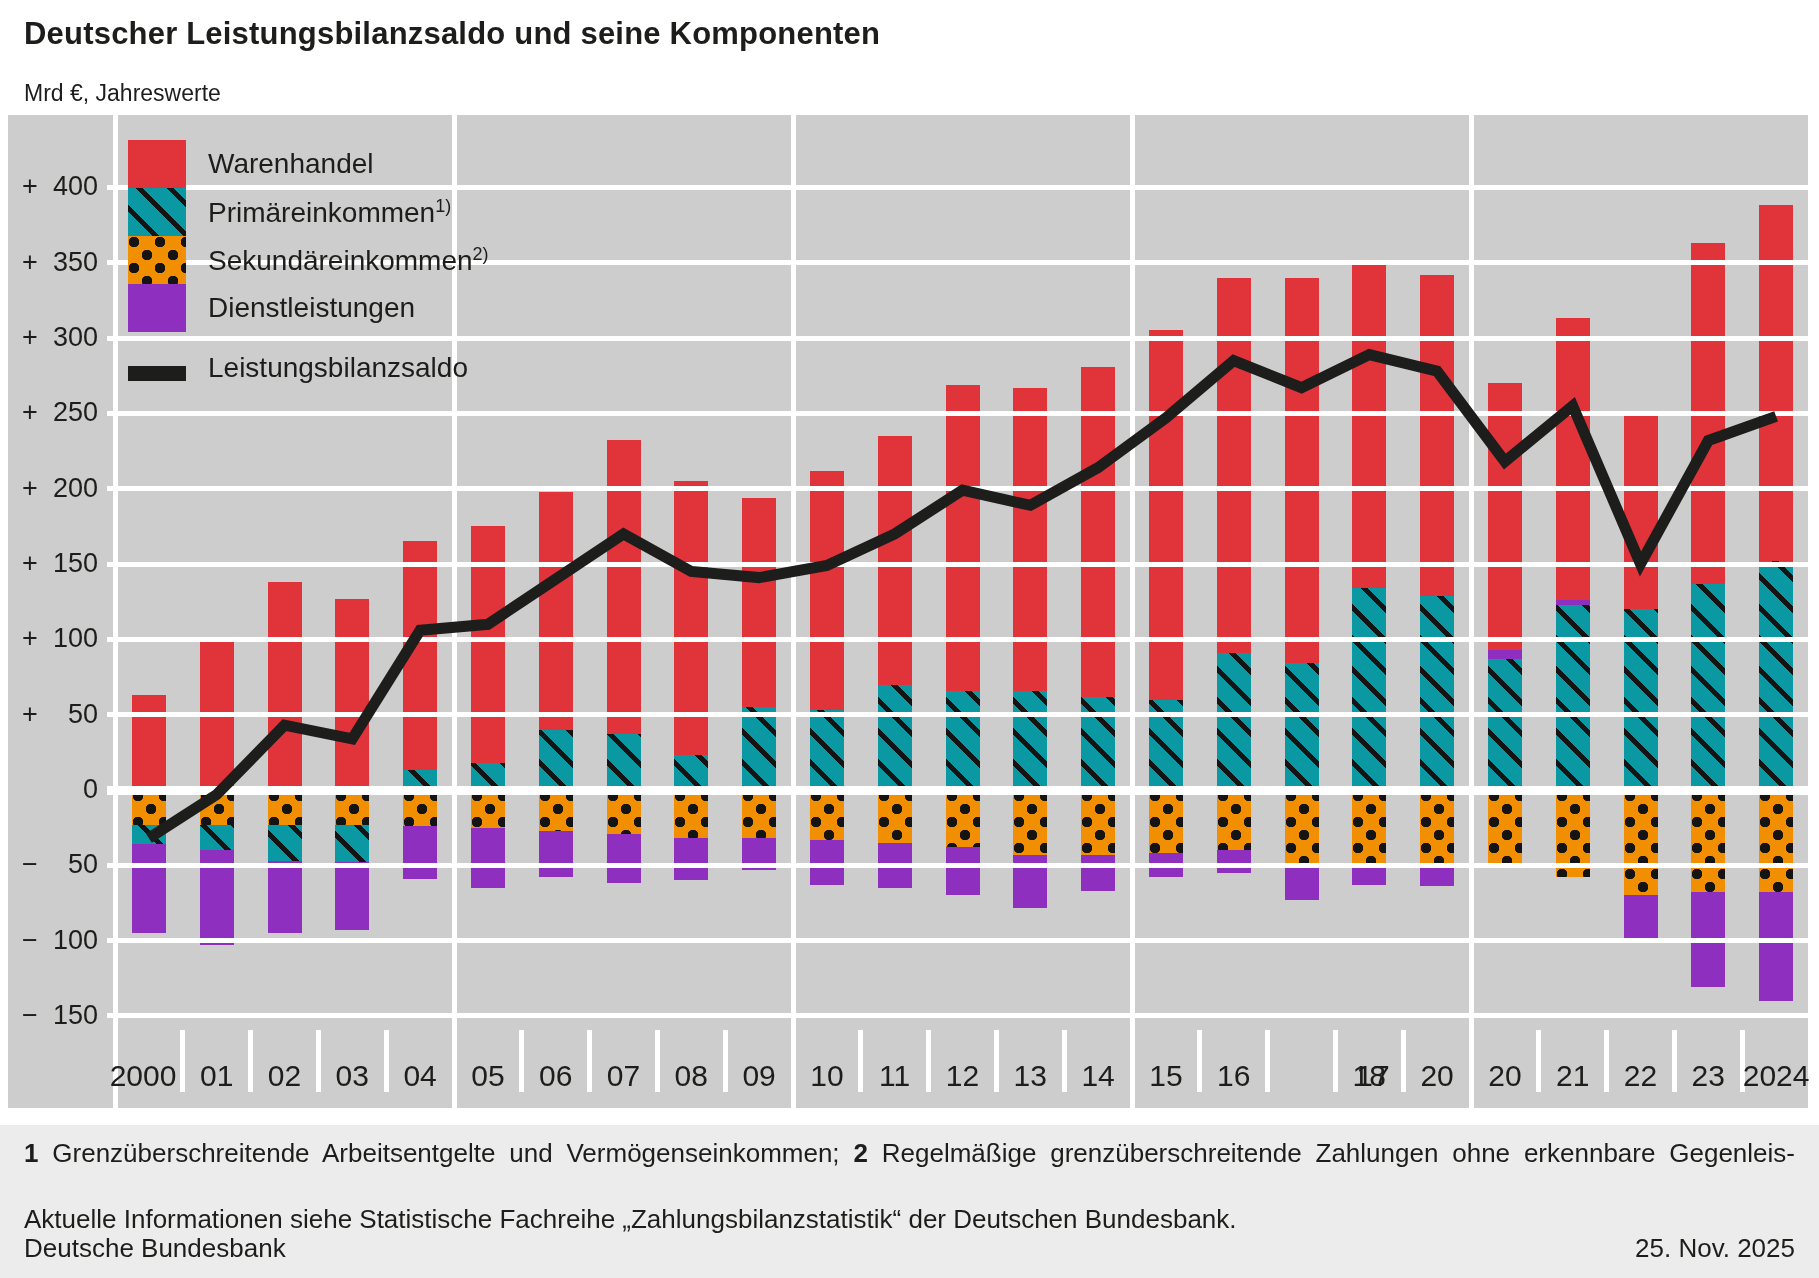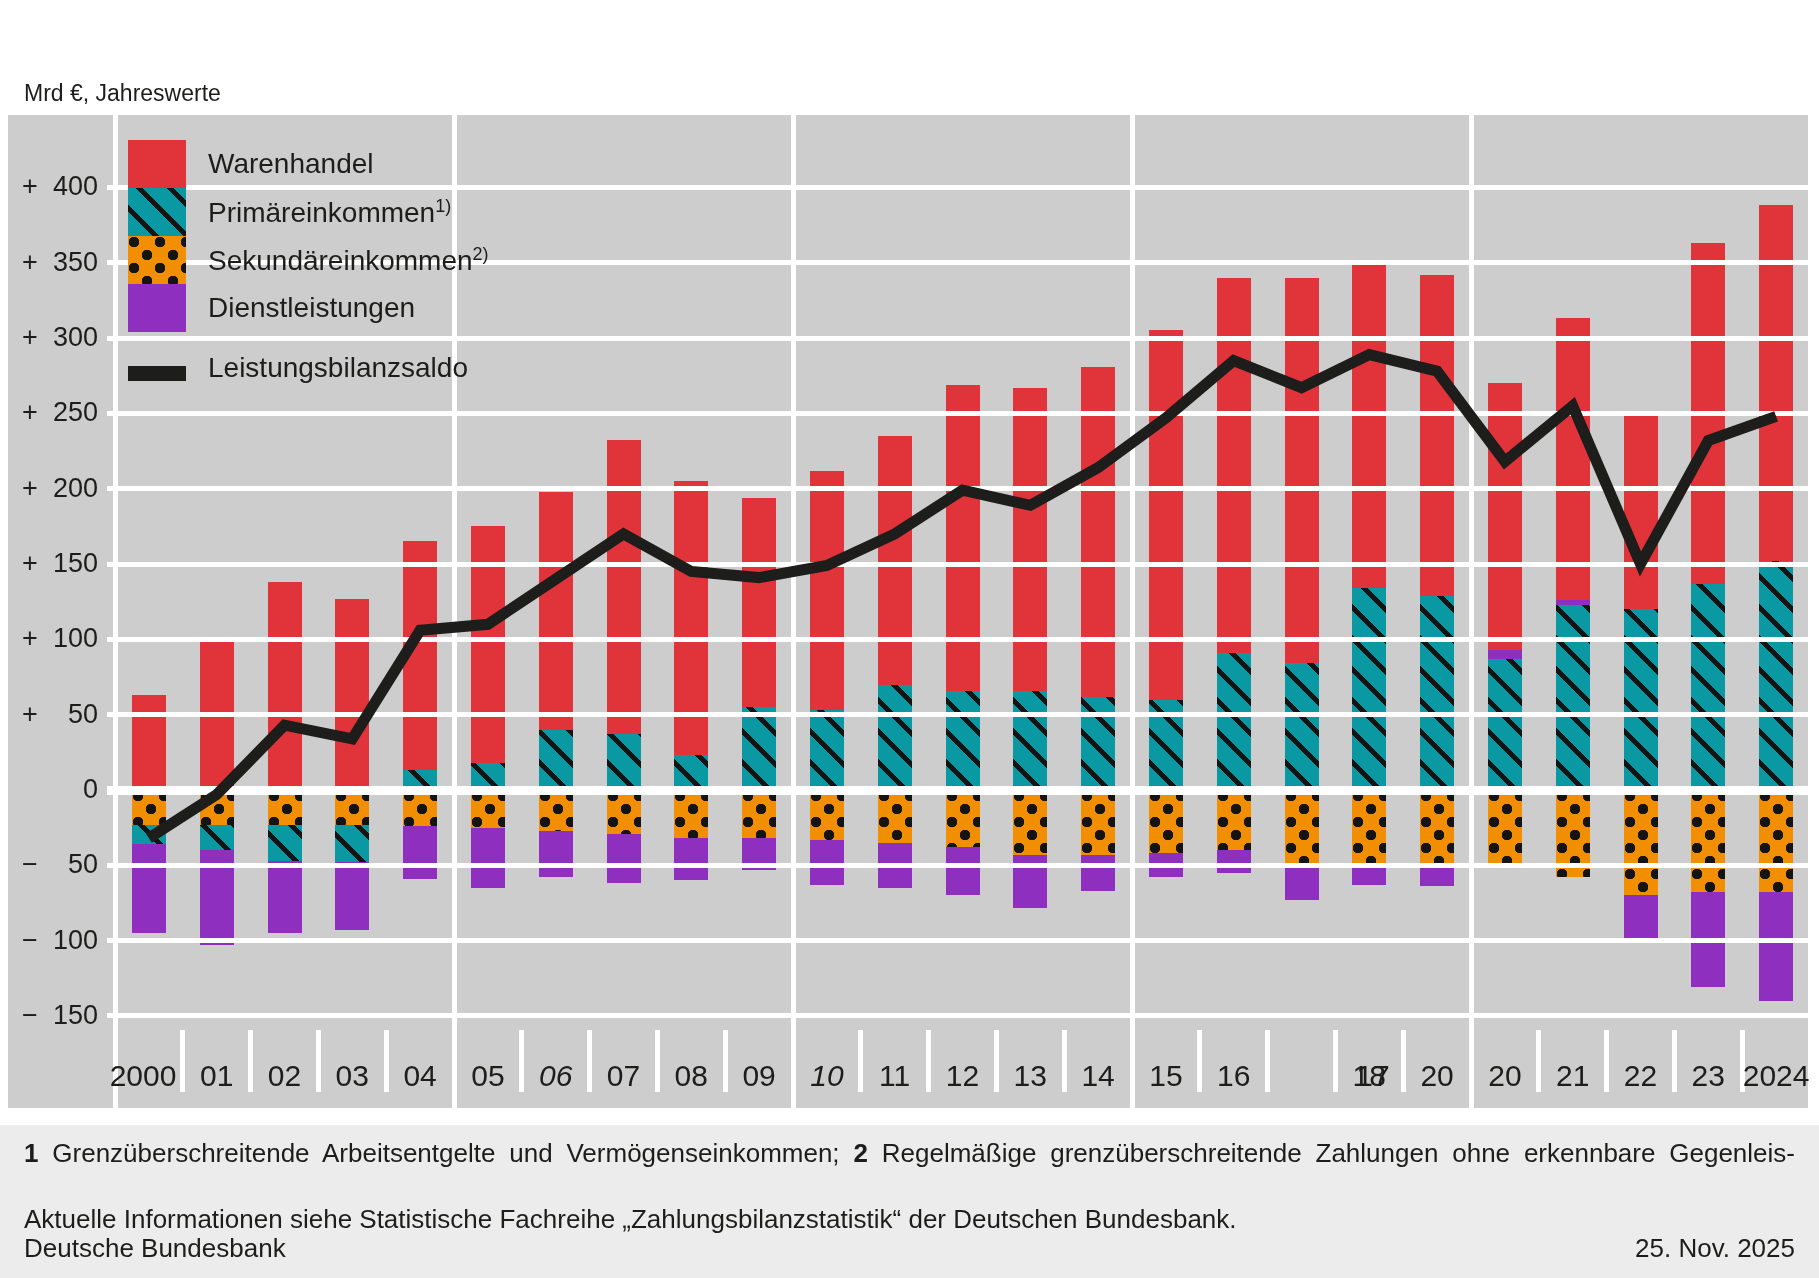--- a/index.html
+++ b/index.html
@@ -38,20 +38,21 @@
   .fnote.just{text-align:justify;text-align-last:justify;}
   .src{position:absolute;left:24px;top:108px;font-size:26px;}
   .dat{position:absolute;right:24px;top:108px;font-size:26px;}
   b{font-weight:bold;}
 </style>
 </head>
 <body>
 
 <div id="stage">
 
+  <div class="title">Deutscher Leistungsbilanzsaldo und seine Komponenten</div>
   <div class="subtitle">Mrd €, Jahreswerte</div>
 
   <div id="chart">
     <div id="grid-v">
         <div class="vline" style="left: 104.5px;"></div>
         <div class="vline" style="left: 443.5px;"></div>
         <div class="vline" style="left: 782.5px;"></div>
         <div class="vline" style="left: 1121.5px;"></div>
         <div class="vline" style="left: 1460.5px;"></div>
         <div class="vline" style="left: 1799.5px;"></div>
@@ -253,25 +254,25 @@
           <span>150</span>
         </div>
       </div>
     <div id="xlabs">
         <div class="xlab" style="left: 101px;">2000</div>
         <div class="xlab" style="left: 174.7px;">01</div>
         <div class="xlab" style="left: 242.5px;">02</div>
         <div class="xlab" style="left: 310.3px;">03</div>
         <div class="xlab" style="left: 378.1px;">04</div>
         <div class="xlab" style="left: 445.9px;">05</div>
-        <div class="xlab" style="left: 513.7px; font-style: italic;">06</div>
+        <div class="xlab" style="left: 513.7px;">06</div>
         <div class="xlab" style="left: 581.5px;">07</div>
         <div class="xlab" style="left: 649.3px;">08</div>
         <div class="xlab" style="left: 717.1px;">09</div>
-        <div class="xlab" style="left: 784.9px; font-style: italic;">10</div>
+        <div class="xlab" style="left: 784.9px;">10</div>
         <div class="xlab" style="left: 852.7px;">11</div>
         <div class="xlab" style="left: 920.5px;">12</div>
         <div class="xlab" style="left: 988.3px;">13</div>
         <div class="xlab" style="left: 1056.1px;">14</div>
         <div class="xlab" style="left: 1123.9px;">15</div>
         <div class="xlab" style="left: 1191.7px;">16</div>
         <div class="xlab" style="left: 1331px;">17</div>
         <div class="xlab" style="left: 1327.3px;">18</div>
         <div class="xlab" style="left: 1395.1px;">20</div>
         <div class="xlab" style="left: 1462.9px;">20</div>

